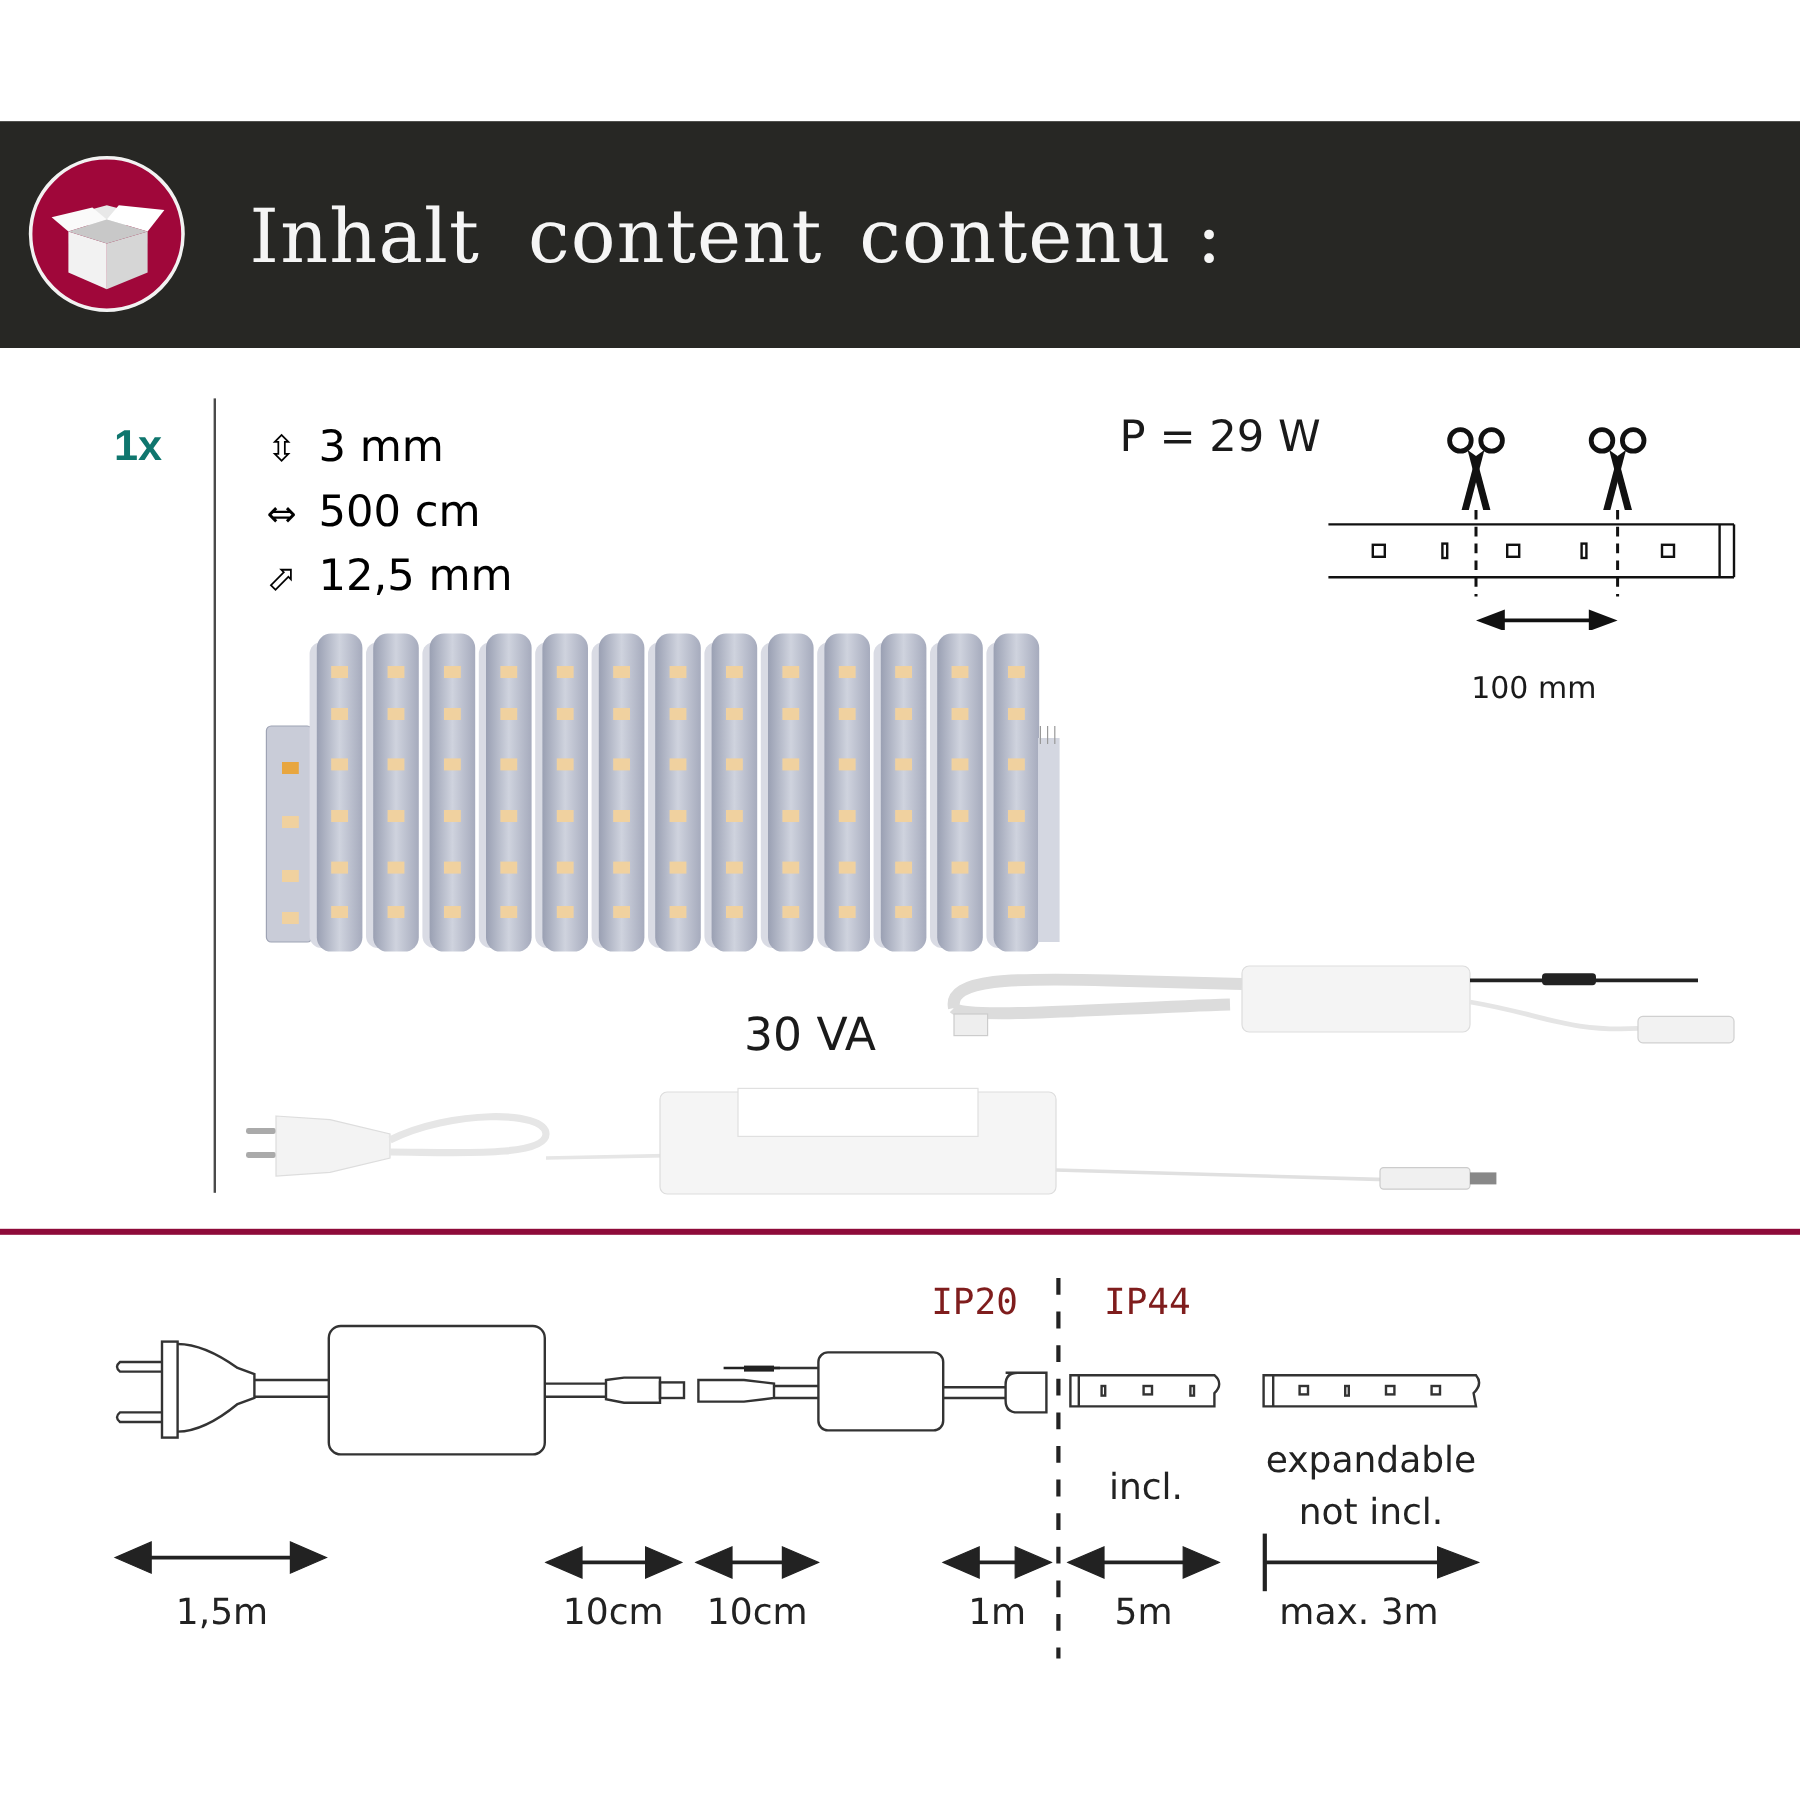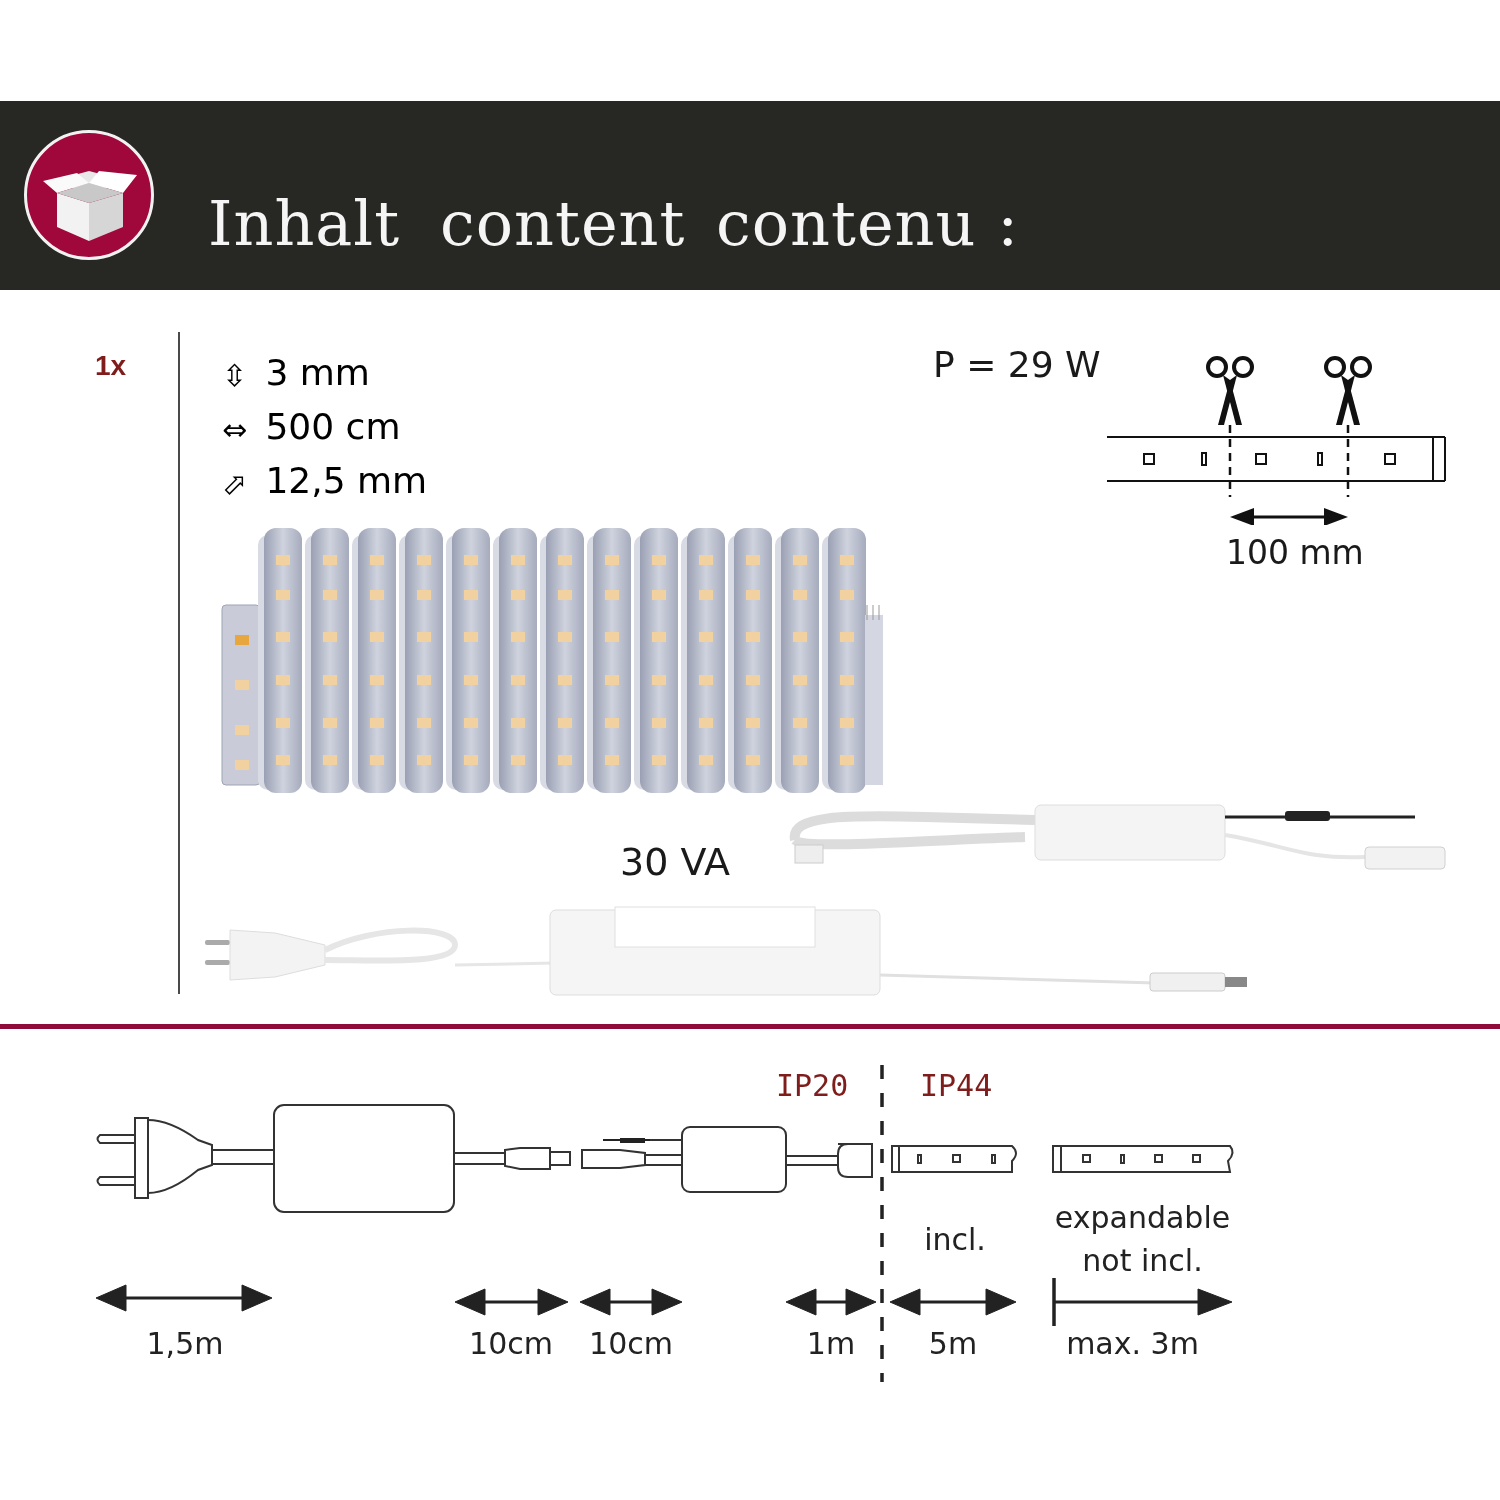--- a/index.html
+++ b/index.html
@@ -1,27 +1,27 @@
 <!DOCTYPE html>
 <html><head>
 <meta charset="utf-8">
 <style>
   html, body { margin:0; padding:0; background:#ffffff; }
   body { width:1500px; height:1500px; position:relative; overflow:hidden; font-family:"DejaVu Sans", sans-serif; color:#1a1a1a; }
   .abs { position:absolute; }
   .header { left:0; top:101px; width:1500px; height:189px; background:#272724; }
   .badge { left:24px; top:130px; width:130px; height:130px; border-radius:50%; background:#a0073a; border:3px solid #f2f2f2; box-sizing:border-box; }
-  .title { top:160px; font-family:"DejaVu Serif", serif; font-size:62px; color:#f5f5f5; letter-spacing:1px; white-space:nowrap;margin-top:27px; }
-  .qty { left:95px; top:350px; font-family:"Liberation Sans", sans-serif; font-weight:bold; font-size:28px; color:#7f1d1d; }
+  .title { top:160px; font-family:"DejaVu Serif", serif; font-size:62px; color:#f5f5f5; letter-spacing:1px; white-space:nowrap; }
+  .qty { left:95px; top:350px; font-family:"Liberation Sans", sans-serif; font-weight:bold; font-size:36px; color:#0f766e; }
   .vline { left:178px; top:332px; width:2px; height:662px; background:#4a4a4a; }
   .spec { left:222px; font-family:"DejaVu Sans", sans-serif; font-size:36px; color:#000000; white-space:nowrap; }
   .spec .ic { display:inline-block; width:32px; font-size:30px; vertical-align:middle; }
   .power { left:933px; top:344px; font-size:36px; font-family:"DejaVu Sans", sans-serif; white-space:nowrap;text-align:center; }
   .va { left:620px; top:840px; font-size:38px; font-family:"DejaVu Sans", sans-serif; }
-  .mm100 { left:1226px; top:533px; font-size:33px; white-space:nowrap; }
+  .mm100 { left:1226px; top:559px; font-size:25px; white-space:nowrap; }
   .divider { left:0; top:1024px; width:1500px; height:5px; background:#8e0b3a; }
   .lbl { font-family:"DejaVu Sans Mono", monospace; font-size:30px; color:#7f1d1d; white-space:nowrap; }
   .lbl2 { font-family:"DejaVu Sans", sans-serif; font-size:30px; color:#222; white-space:nowrap; text-align:center; }
 </style>
 </head>
 <body>
 
 <div class="abs header"></div>
 <div class="abs badge">
   <svg width="124" height="124" viewBox="0 0 124 124" style="position:absolute;left:0;top:0">

